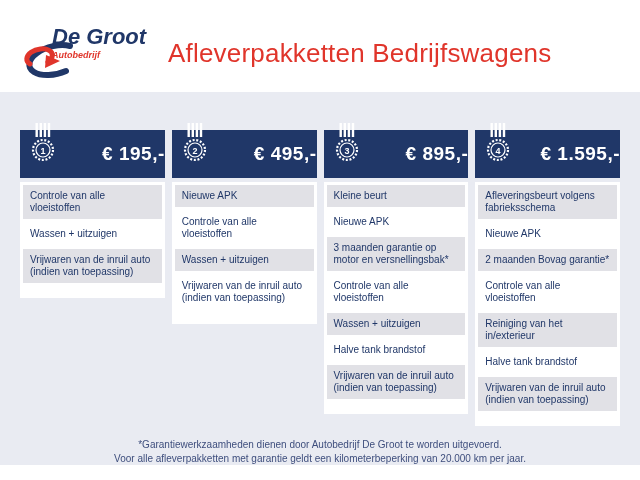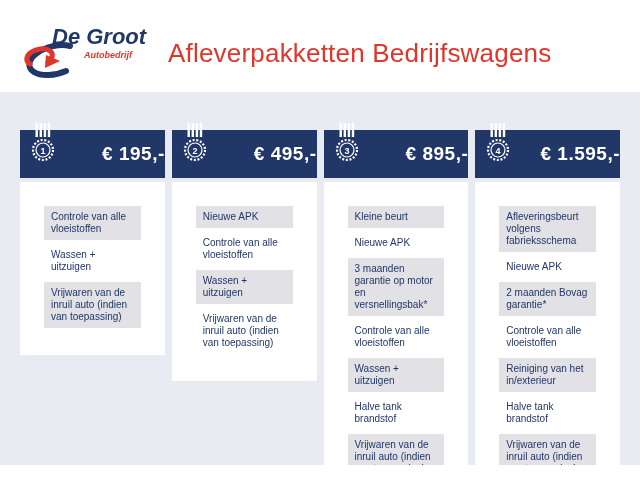--- a/index.html
+++ b/index.html
@@ -14,21 +14,21 @@
   .top{height:92px;background:#ffffff;position:relative;flex:0 0 auto;}
   .logo{position:absolute;left:14px;top:18px;width:150px;height:64px;}
   .logo-swoosh{position:absolute;left:0;top:20px;}
   .logo-text{position:absolute;left:38px;top:6px;width:112px;}
   .logo-name{
     font-size:22px;font-weight:bold;font-style:italic;color:var(--navy);
     letter-spacing:0px;white-space:nowrap;
   }
   .logo-sub{
     font-size:9px;font-weight:bold;font-style:italic;color:var(--red);
-    text-align:center;margin-top:0px;
+    text-align:left;margin-top:0px;
   }
   .page-title{
     position:absolute;left:168px;right:16px;top:38px;text-align:left;
     font-size:26px;color:var(--red);font-weight:400;letter-spacing:0.2px;
   }
 
   
   .main{
     background:var(--bg);height:373px;box-sizing:border-box;
     padding:38px 20px 0 20px;flex:0 0 auto;
@@ -37,27 +37,27 @@
   .col{flex:1;min-width:0;}
   .col-header{
     background:var(--navy);height:48px;position:relative;
     display:flex;align-items:center;
   }
   .medal{position:absolute;left:8px;top:-8px;}
   .price{
     flex:1;text-align:right;padding-left:20px;color:#ffffff;
     font-size:19px;font-weight:bold;letter-spacing:0.5px;white-space:nowrap;
   }
-  .card{background:#ffffff;margin-top:4px;padding:24px;}
+  .card{background:#ffffff;margin-top:4px;padding:3px;}
   .row{
     font-size:10px;line-height:12px;color:var(--navy);
     padding:5px 7px;margin-bottom:4px;background:#ffffff;
   }
   .row.alt{background:var(--rowAlt);}
-  .row:last-child{margin-bottom:3px;}
+  .row:last-child{margin-bottom:12px;}
 
   
   .footnotes{margin-top:12px;text-align:center;}
   .footnote{font-size:10px;line-height:14px;color:var(--footnote);}
 
   
   .bottom-strip{flex:1;background:#ffffff;}
 </style>
 </head>
 <body>

